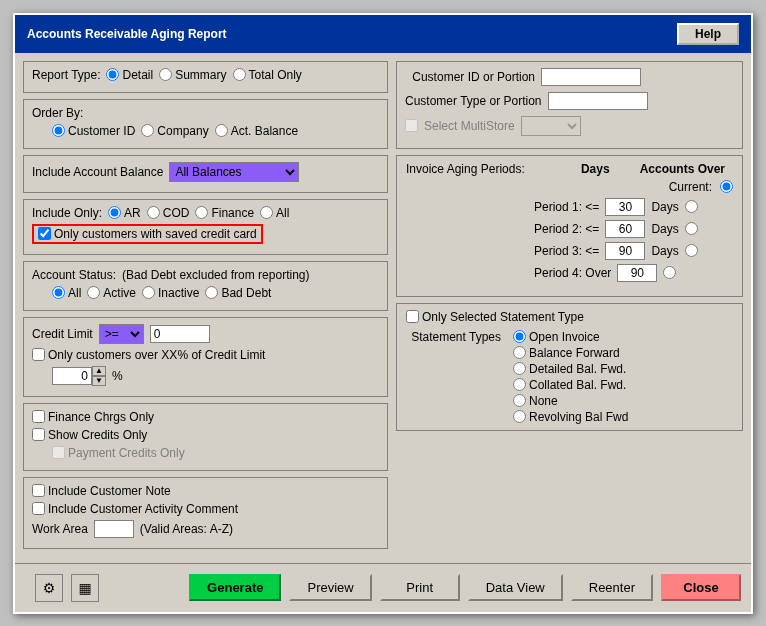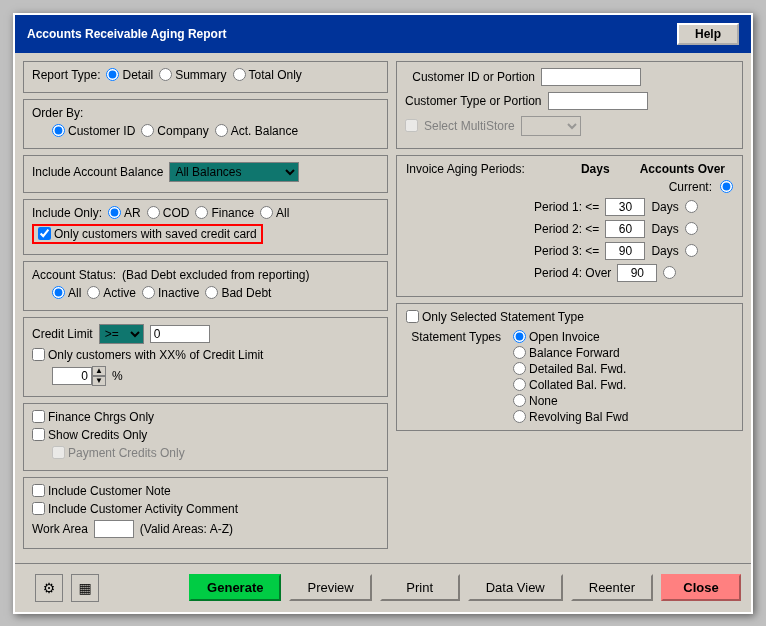--- a/index.html
+++ b/index.html
@@ -8,21 +8,21 @@
     .title-bar { background: #003399; color: white; font-size: 16px; font-weight: bold; padding: 8px 12px; display: flex; justify-content: space-between; align-items: center; }
     .help-btn { background: #d4d0c8; border: 2px outset #fff; color: #000; font-weight: bold; padding: 2px 16px; font-size: 12px; cursor: pointer; }
     .content { display: flex; padding: 8px; gap: 8px; }
     .left-panel { flex: 0 0 365px; }
     .right-panel { flex: 1; }
     .row { display: flex; align-items: center; gap: 6px; margin-bottom: 4px; flex-wrap: wrap; }
     label { display: flex; align-items: center; gap: 3px; cursor: pointer; }
     input[type="radio"] { margin: 0; }
     input[type="checkbox"] { margin: 0; }
     input[type="text"], input[type="number"] { border: 1px solid #808080; background: white; padding: 1px 3px; }
-    select { border: 1px solid #808080; background: #0f766e; padding: 1px; }
+    select { border: 1px solid #808080; background: #8b5cf6; padding: 1px; }
     .field-row { display: flex; align-items: center; gap: 6px; margin-bottom: 6px; }
     .field-label { min-width: 130px; text-align: right; }
     .checked-box { border: 2px solid red; display: inline-flex; align-items: center; gap: 3px; padding: 1px 4px; }
     .sub-indent { margin-left: 20px; }
     .spinner-wrap { display: flex; align-items: center; }
     .spinner-input { width: 40px; border: 1px solid #808080; background: white; padding: 1px 3px; text-align: right; }
     .spinner-btns { display: flex; flex-direction: column; }
     .spinner-btns button { font-size: 8px; width: 14px; height: 10px; padding: 0; border: 1px solid #808080; background: #d4d0c8; cursor: pointer; line-height: 1; }
     .right-section { border: 1px solid #808080; padding: 6px 8px; margin-bottom: 6px; background: #d4d0c8; }
     .days-input { width: 40px; border: 1px solid #808080; background: white; padding: 1px 3px; text-align: center; }
@@ -155,21 +155,21 @@
         <div class="row">
           <span>Credit Limit</span>
           <select style="width:45px;">
             <option>&gt;=</option>
           </select>
           <input type="text" value="0" style="width: 60px;">
         </div>
         <div class="row">
           <label>
             <input type="checkbox" style="">
-            <span>Only customers with XX% of Credit Limit</span>
+            <span>Only customers over XX% of Credit Limit</span>
           </label>
         </div>
         <div class="row sub-indent">
           <div class="spinner-wrap">
             <input type="text" class="spinner-input" value="0" style="">
             <div class="spinner-btns">
               <button>▲</button>
               <button>▼</button>
             </div>
           </div>

